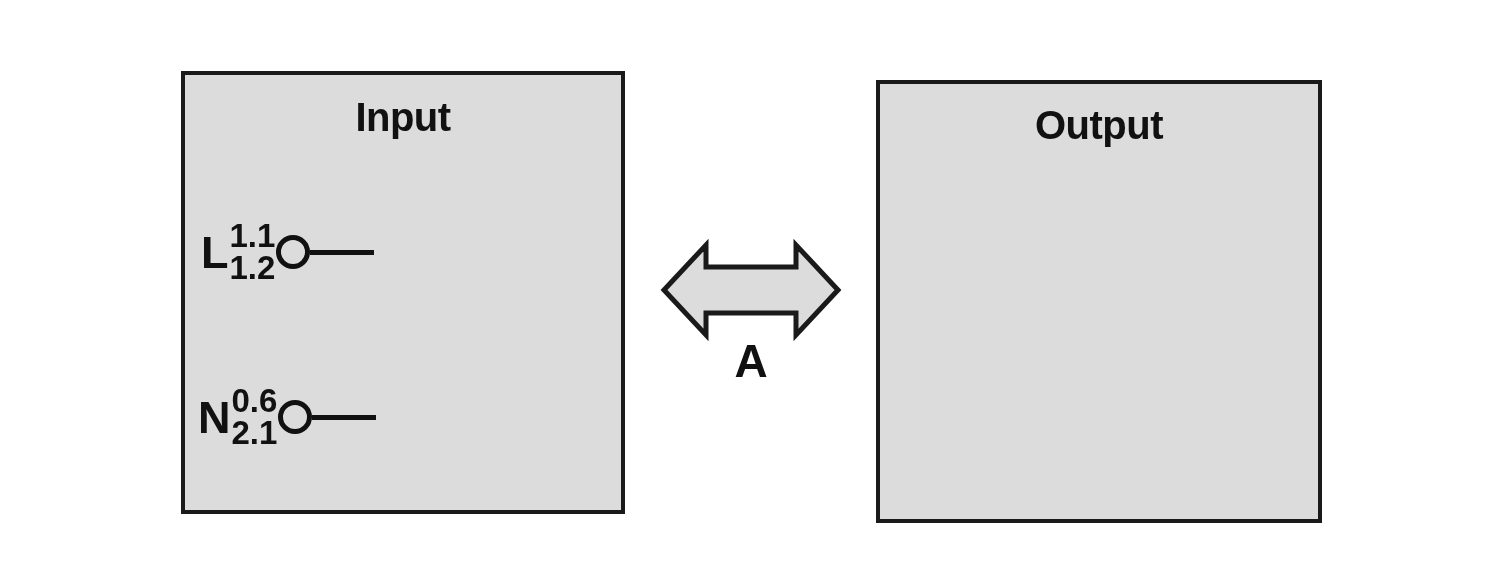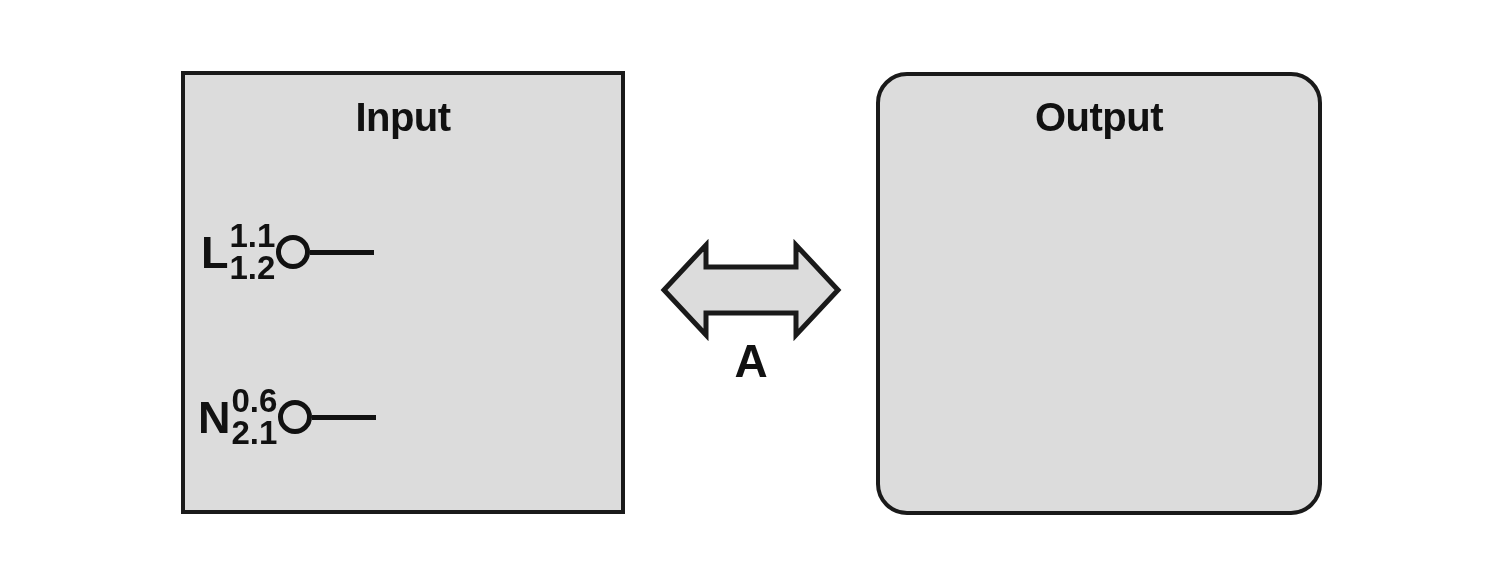--- a/index.html
+++ b/index.html
@@ -25,21 +25,21 @@
   }
 
   
   .panel {
     position: absolute;
     background: #dcdcdc;
     border: 4px solid #1a1a1a;
     box-sizing: border-box;
   }
   #input-panel  { left: 181px; top: 71px; width: 444px; height: 443px; }
-  #output-panel { left: 876px; top: 72px; width: 446px; height: 443px; border-radius: 31px; }
+  #output-panel { left: 876px; top: 80px; width: 446px; height: 443px; }
 
   .panel-title {
     position: absolute;
     left: 0;
     width: 100%;
     text-align: center;
     font-weight: bold;
     font-size: 40px;
     color: #111111;
     letter-spacing: -0.5px;

